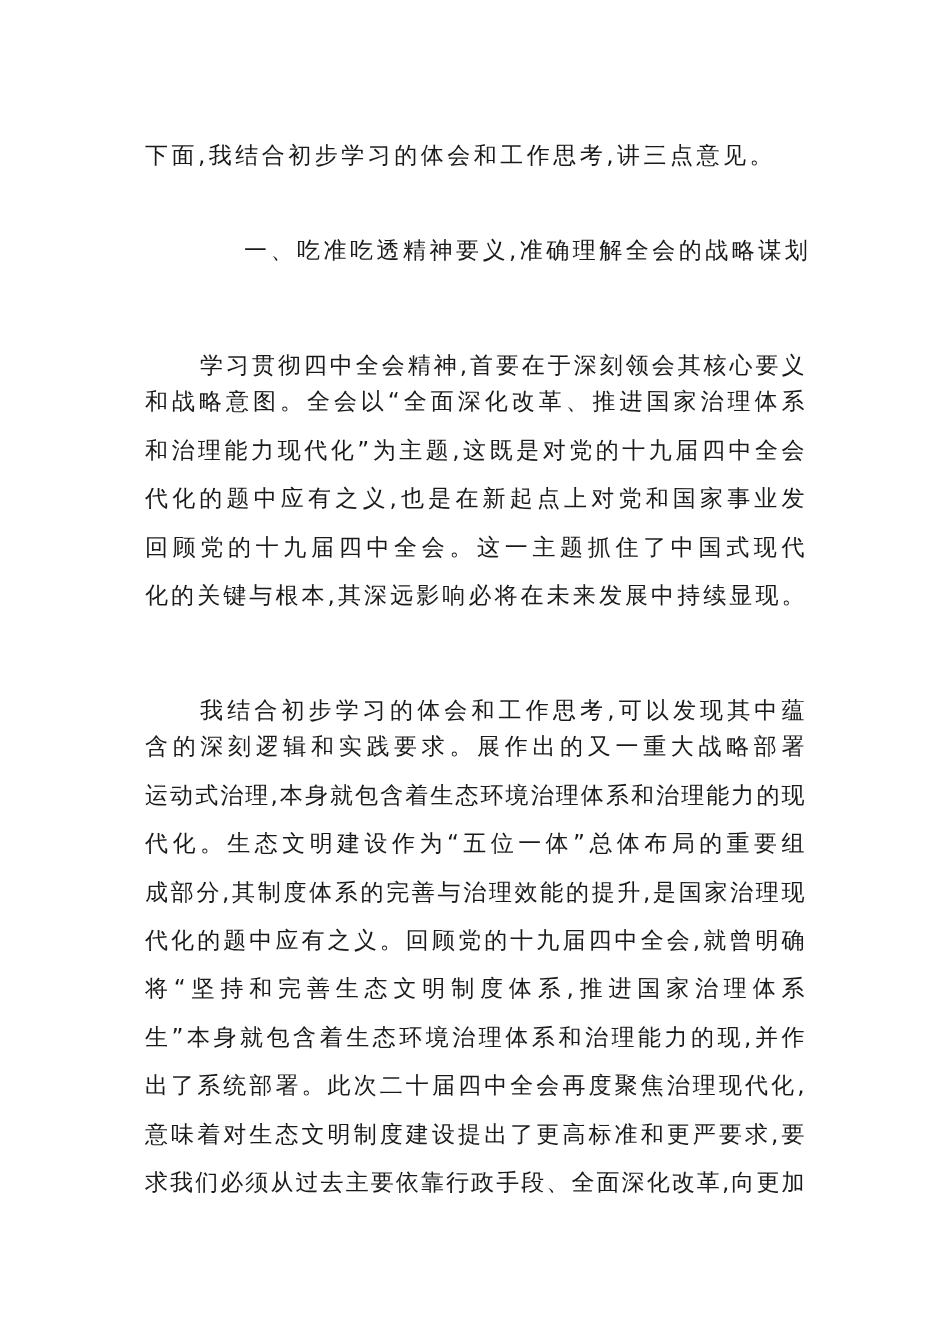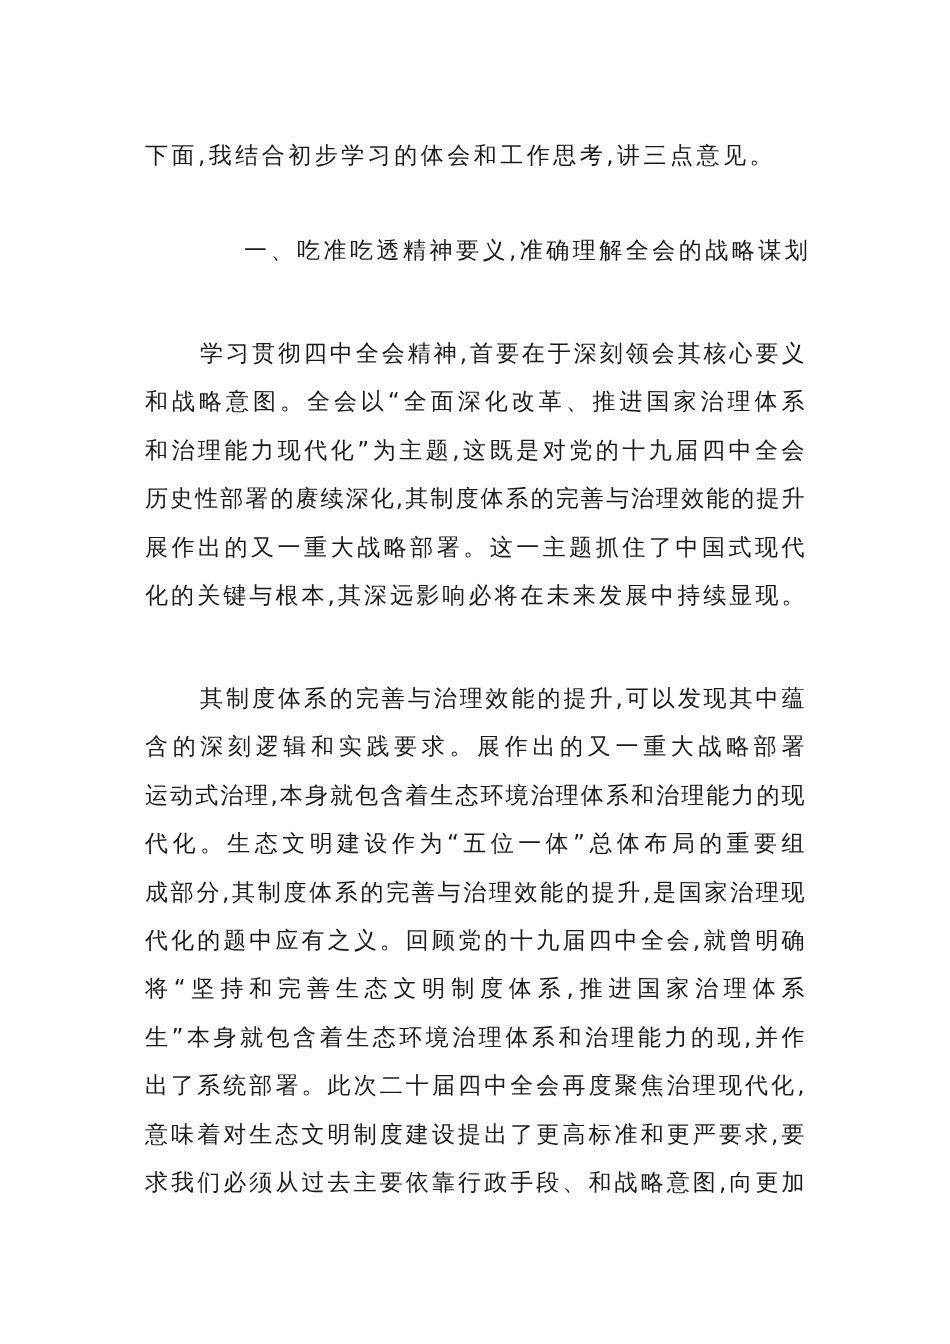--- a/index.html
+++ b/index.html
@@ -7,45 +7,45 @@
     width: 950px; height: 1344px; background: #ffffff; position: relative; overflow: hidden;
     font-family: "DejaVu Sans", "Liberation Sans", sans-serif; color: #1a1a1a;
   }
   .page { position: absolute; left: 0; top: 0; width: 950px; height: 1344px; }
   .line {
     position: absolute; left: 145px; width: 660px; height: 30px;
     font-size: 23px; line-height: 30px; white-space: nowrap;
     text-align: justify; text-align-last: justify; letter-spacing: 0.5px;
   }
   .line.short { text-align-last: left; letter-spacing: 3.5px; }
-  .line.indent { left: 200px; width: 605px; }
+  .line.indent { left: 200px; width: 605px; margin-top: 12px; }
   .line.heading { left: 200px; width: auto; text-align-last: left; letter-spacing: 3.5px; margin-left: 44px; }
 </style>
 </head>
 <body>
 
 <div class="page">
   <div class="line short" style="top:140px">下面,我结合初步学习的体会和工作思考,讲三点意见。</div>
   <div class="line heading" style="top:235px">一、吃准吃透精神要义,准确理解全会的战略谋划</div>
 
   <div>
     <div class="line indent" style="top:338px">学习贯彻四中全会精神,首要在于深刻领会其核心要义</div>
     <div class="line" style="top:386px">和战略意图。全会以“全面深化改革、推进国家治理体系</div>
     <div class="line" style="top:435px">和治理能力现代化”为主题,这既是对党的十九届四中全会</div>
-    <div class="line" style="top:483px">历史性部署的赓续深化,其制度体系的完善与治理效能的提升</div>
-    <div class="line" style="top:532px">展作出的又一重大战略部署。这一主题抓住了中国式现代</div>
+    <div class="line" style="top:483px">代化的题中应有之义,也是在新起点上对党和国家事业发</div>
+    <div class="line" style="top:532px">回顾党的十九届四中全会。这一主题抓住了中国式现代</div>
     <div class="line" style="top:580px">化的关键与根本,其深远影响必将在未来发展中持续显现。</div>
   </div>
 
   <div>
-    <div class="line indent" style="top:683px">其制度体系的完善与治理效能的提升,可以发现其中蕴</div>
+    <div class="line indent" style="top:683px">我结合初步学习的体会和工作思考,可以发现其中蕴</div>
     <div class="line" style="top:731px">含的深刻逻辑和实践要求。展作出的又一重大战略部署</div>
     <div class="line" style="top:780px">运动式治理,本身就包含着生态环境治理体系和治理能力的现</div>
     <div class="line" style="top:828px">代化。生态文明建设作为“五位一体”总体布局的重要组</div>
     <div class="line" style="top:877px">成部分,其制度体系的完善与治理效能的提升,是国家治理现</div>
     <div class="line" style="top:925px">代化的题中应有之义。回顾党的十九届四中全会,就曾明确</div>
     <div class="line" style="top:973px">将“坚持和完善生态文明制度体系,推进国家治理体系</div>
     <div class="line" style="top:1022px">生”本身就包含着生态环境治理体系和治理能力的现,并作</div>
     <div class="line" style="top:1070px">出了系统部署。此次二十届四中全会再度聚焦治理现代化,</div>
     <div class="line" style="top:1119px">意味着对生态文明制度建设提出了更高标准和更严要求,要</div>
-    <div class="line" style="top:1167px">求我们必须从过去主要依靠行政手段、和战略意图,向更加</div>
+    <div class="line" style="top:1167px">求我们必须从过去主要依靠行政手段、全面深化改革,向更加</div>
   </div>
 </div>
 
 </body></html>

